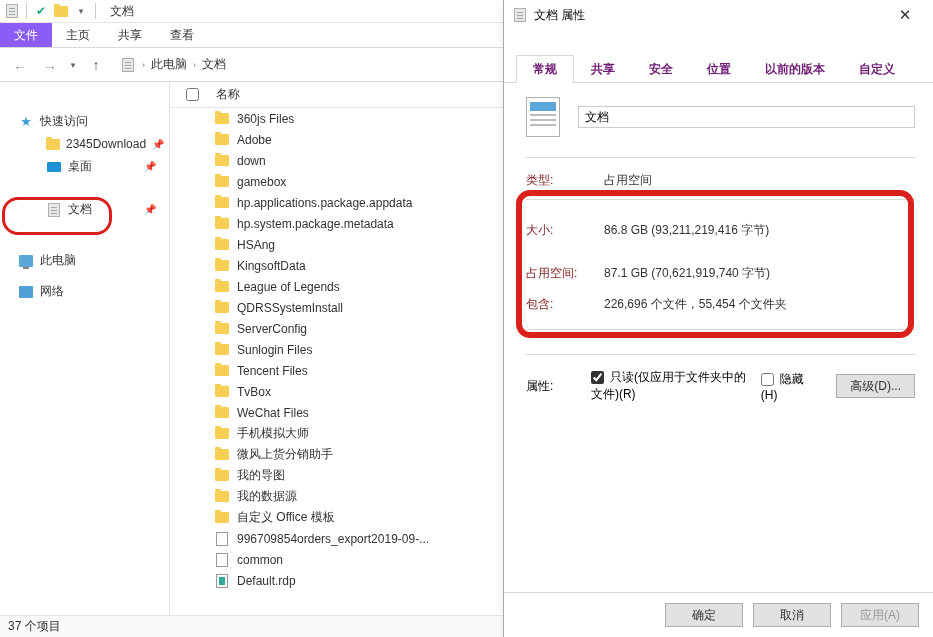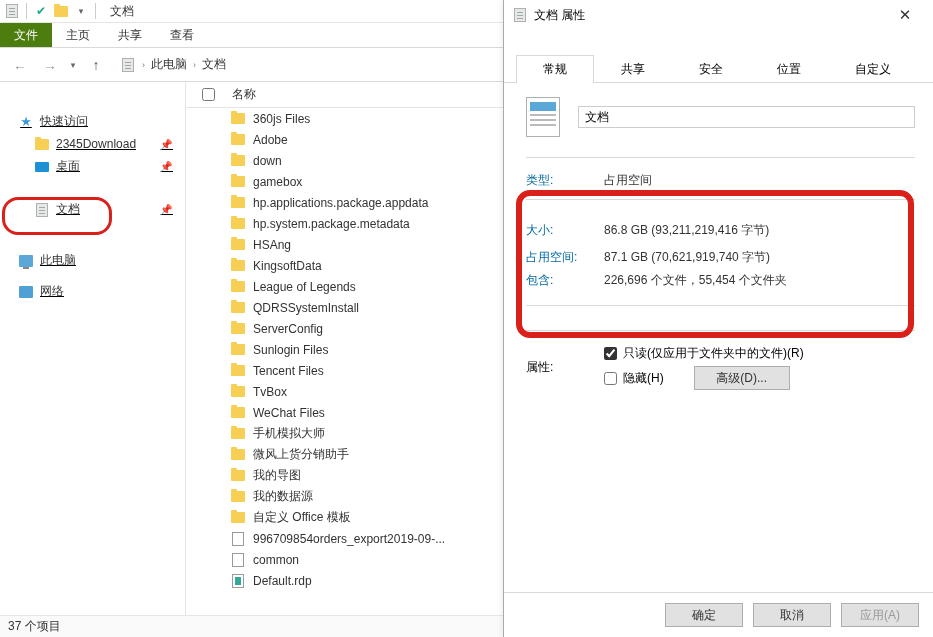--- a/index.html
+++ b/index.html
@@ -7,36 +7,36 @@
 
   
   .titlebar { height: 23px; display: flex; align-items: center; background: #fff; border-bottom: 1px solid #e5e5e5; padding: 0 4px; gap: 4px; }
   .titlebar .qat-btn { width: 16px; height: 16px; display: inline-flex; align-items: center; justify-content: center; }
   .titlebar .sep { width: 1px; height: 16px; background: #ccc; margin: 0 2px; }
   .titlebar .title { margin-left: 8px; color: #333; }
 
   
   .ribbon { height: 25px; display: flex; align-items: stretch; border-bottom: 1px solid #d9d9d9; background: #fff; }
   .ribbon .tab { padding: 0 14px; display: flex; align-items: center; color: #333; cursor: default; }
-  .ribbon .tab.file { background: #4d7c0f; color: #fff; }
+  .ribbon .tab.file { background: #8b5cf6; color: #fff; }
 
   
   .navbar { height: 34px; display: flex; align-items: center; border-bottom: 1px solid #d9d9d9; padding: 0 6px; gap: 2px; }
   .nav-btn { width: 28px; height: 24px; display: flex; align-items: center; justify-content: center; color: #999; }
   .nav-btn.enabled { color: #555; }
   .nav-dd { width: 14px; }
   .breadcrumb { flex: 1; display: flex; align-items: center; height: 24px; margin-left: 6px; gap: 2px; color: #333; }
   .breadcrumb .bc-seg { display: flex; align-items: center; gap: 2px; padding: 0 2px; }
   .breadcrumb .chev { color: #777; font-size: 9px; padding: 0 2px; }
 
   
   .main { display: flex; height: calc(637px - 23px - 25px - 34px - 22px); }
-  .sidebar { width: 186px; border-right: 1px solid #e5e5e5; padding-top: 28px; text-decoration: underline; }
+  .sidebar { width: 170px; border-right: 1px solid #e5e5e5; padding-top: 28px; }
   .nav-item { display: flex; align-items: center; gap: 6px; padding: 3px 4px 3px 18px; color: #333; }
-  .nav-item.sub { padding-left: 34px; }
+  .nav-item.sub { padding-left: 34px; margin-left: 12px; }
   .nav-item .pin { margin-left: auto; margin-right: 8px; color: #888; font-size: 10px; }
   .nav-group-sp { height: 8px; }
   .nav-highlight { position: absolute; border: 3px solid #d9201a; border-radius: 16px; pointer-events: none; }
 
   .icon { display: inline-flex; width: 16px; height: 16px; align-items: center; justify-content: center; }
   .ic-star::before { content: "★"; color: #3a9bdc; font-size: 13px; }
   .ic-folder { background: #f7cf55; width: 14px; height: 11px; border-radius: 1px; position: relative; }
   .ic-folder::before { content: ""; position: absolute; left: 0; top: -2px; width: 6px; height: 2px; background: #f7cf55; border-radius: 1px 1px 0 0; }
   .ic-desktop { background: #1e90d6; width: 14px; height: 10px; border-radius: 1px; }
   .ic-doc { background: #e8e8e8; border: 1px solid #b0b0b0; width: 12px; height: 14px; position: relative; }
@@ -61,35 +61,35 @@
   .row .rdate { width: 100px; color: #555; }
 
   
   .statusbar { height: 22px; border-top: 1px solid #e5e5e5; display: flex; align-items: center; padding: 0 8px; color: #333; background: #fafafa; }
 
   
   .props { position: absolute; top: 0; right: 0; width: 430px; height: 637px; background: #fff; border-left: 1px solid #aaa; display: flex; flex-direction: column; box-shadow: -1px 0 6px rgba(0,0,0,0.08); }
   .props-title { height: 30px; display: flex; align-items: center; padding: 0 8px; gap: 6px; }
   .props-title .pclose { margin-left: auto; width: 40px; height: 28px; display: flex; align-items: center; justify-content: center; font-size: 15px; color: #333; }
   .props-tabs { display: flex; border-bottom: 1px solid #d9d9d9; padding: 0 12px; margin-top: 24px; gap: 0; }
-  .props-tab { padding: 5px 26px; border: 1px solid transparent; border-bottom: none; position: relative; top: 1px; color: #000000; }
+  .props-tab { padding: 5px 16px; border: 1px solid transparent; border-bottom: none; position: relative; top: 1px; color: #701a75; font-weight: bold; }
   .props-tab.active { border-color: #d9d9d9; background: #fff; }
   .props-body { padding: 14px 18px 8px 22px; flex: 1; display: flex; flex-direction: column; gap: 6px; }
   .props-row { display: flex; align-items: center; }
-  .props-label { width: 78px; color: #0369a1; }
+  .props-label { width: 78px; color: #7f1d1d; }
   .props-val { flex: 1; color: #333; }
   .props-hr { height: 1px; background: #d9d9d9; margin: 4px 0 8px 0; }
   .props-head { display: flex; align-items: center; gap: 18px; margin-bottom: 10px; }
   .props-head .big-icon { width: 34px; height: 40px; background: #fff; border: 1px solid #b0b0b0; position: relative; }
   .props-head .big-icon::before { content: ""; position: absolute; left: 3px; right: 3px; top: 4px; height: 9px; background: #5aa7d8; }
   .props-head .big-icon::after { content: ""; position: absolute; left: 3px; right: 3px; top: 16px; height: 2px; background: #bbb; box-shadow: 0 5px 0 #bbb, 0 10px 0 #bbb; }
   .props-head input { flex: 1; height: 22px; border: 1px solid #ccc; padding: 0 6px; }
   .red-box { position: absolute; border: 6px solid #d9201a; border-radius: 14px; pointer-events: none; }
   .props .attr-block { display: flex; align-items: center; }
-  .props .attr-checks { display: flex; flex-direction: column; gap: 4px; }
+  .props .attr-checks { display: flex; flex-direction: row; gap: 4px; }
   .props .attr-label { width: 78px; }
   .props-btns { display: flex; gap: 10px; justify-content: flex-end; padding: 10px 14px; border-top: 1px solid #d9d9d9; }
   .props-btns button, .adv-btn { height: 24px; min-width: 78px; border: 1px solid #adadad; background: #e1e1e1; padding: 0 10px; color: #333; }
   .adv-btn { width: 96px; }
   .chk { width: 13px; height: 13px; vertical-align: middle; margin-right: 6px; }
 
   .arrow-left::before { content: "←"; font-size: 14px; }
   .arrow-right::before { content: "→"; font-size: 14px; }
   .arrow-up::before { content: "↑"; font-size: 14px; }
   .chev-down::before { content: "▾"; font-size: 9px; color: #666; }
@@ -373,42 +373,43 @@
         <span class="ic-doc"></span>
       </span>
     <span>文档 属性</span>
     <div class="pclose">✕</div>
   </div>
   <div class="props-tabs">
     <div class="props-tab active">常规</div>
     <div class="props-tab">共享</div>
     <div class="props-tab">安全</div>
     <div class="props-tab">位置</div>
+    <div class="props-tab">以前的版本</div>
     <div class="props-tab">自定义</div>
   </div>
   <div class="props-body">
     <div class="props-head">
       <div class="big-icon"></div>
       <input type="text" value="文档" style="">
     </div>
     <div class="props-hr"></div>
     <div class="props-row">
       <div class="props-label">类型:</div>
       <div class="props-val">占用空间</div>
     </div>
     <div class="props-hr"></div>
     <div class="props-row" style="margin-top:8px">
       <div class="props-label">大小:</div>
       <div class="props-val">86.8 GB (93,211,219,416 字节)</div>
     </div>
-    <div class="props-row" style="margin-top:4px">
+    <div class="props-row" style="margin-top:20px">
       <div class="props-label">占用空间:</div>
       <div class="props-val">87.1 GB (70,621,919,740 字节)</div>
     </div>
-    <div class="props-row" style="margin-top:0">
+    <div class="props-row" style="margin-top:8px">
       <div class="props-label">包含:</div>
       <div class="props-val">226,696 个文件，55,454 个文件夹</div>
     </div>
     <div class="props-hr" style="margin-top:10px"></div>
     <div class="props-hr" style="margin-top:10px"></div>
     <div class="attr-block">
       <div class="attr-label">属性:</div>
       <div class="attr-checks">
         <label><input type="checkbox" class="chk" style="accent-color: rgb(51, 51, 51);" checked=""><span>只读(仅应用于文件夹中的文件)(R)</span></label>
         <div style="display:flex; align-items:center; gap:30px">

